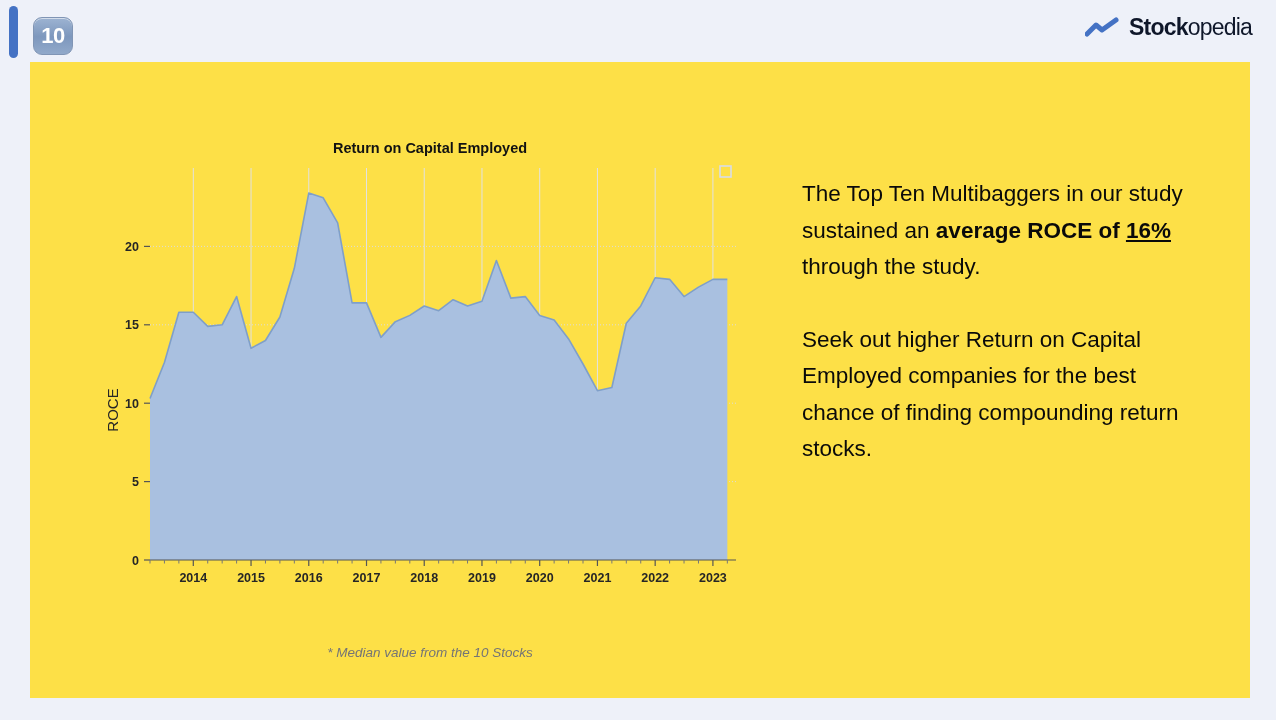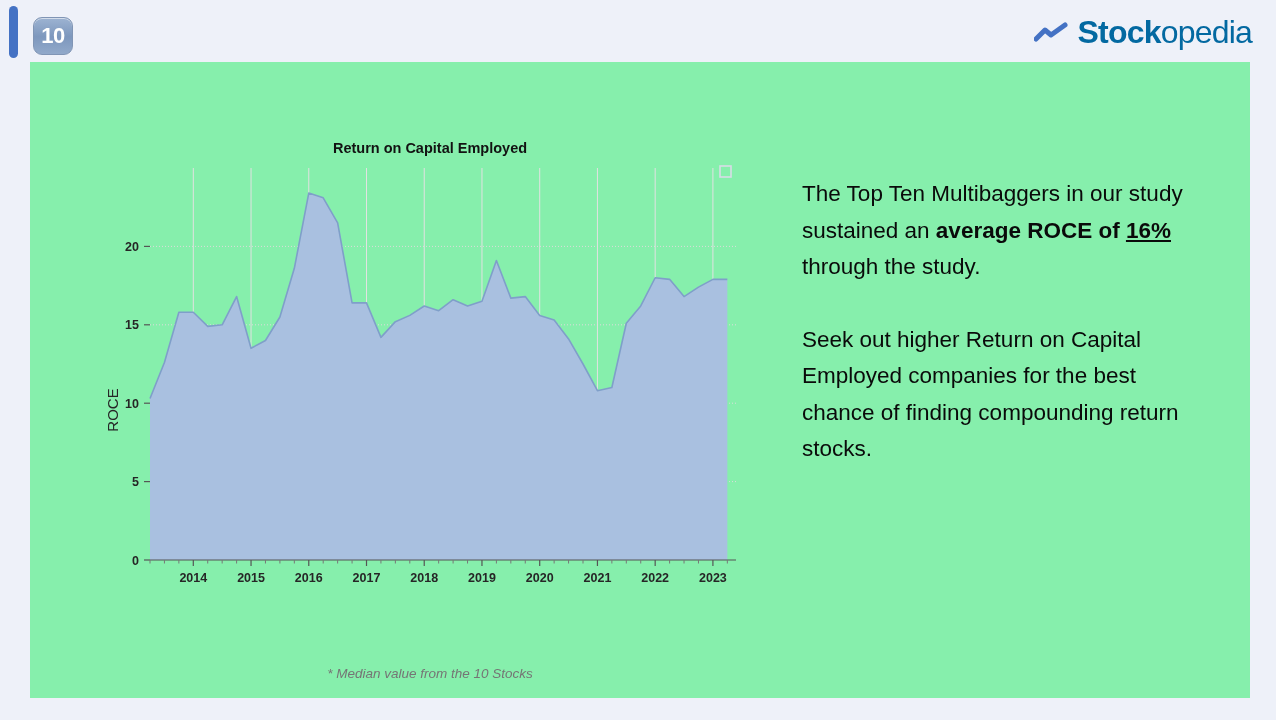--- a/index.html
+++ b/index.html
@@ -68,36 +68,36 @@
   #logo {
     position: absolute;
     right: 24px;
     top: 14px;
     display: flex;
     align-items: center;
     gap: 10px;
   }
   #logo-mark { display: block; }
   #logo-text {
-    font-size: 32px;
+    font-size: 23px;
     letter-spacing: -0.8px;
-    color: #0369a1;
+    color: #0f172a;
     white-space: nowrap;
   }
   #logo-text .bold { font-weight: bold; }
   #logo-text .light { font-weight: normal; }
 
   
   #card {
     position: absolute;
     left: 30px;
     top: 62px;
     width: 1220px;
     height: 636px;
-    background: #86efac;
+    background: #fde047;
   }
 
   
   #chart-block {
     position: absolute;
     left: 70px;
     top: 78px;
     width: 660px;
     height: 540px;
   }
@@ -112,21 +112,21 @@
     font-family: "Liberation Sans", sans-serif;
   }
   #chart-svg {
     position: absolute;
     left: 0;
     top: 20px;
   }
   #chart-footnote {
     position: absolute;
     left: 0;
-    top: 526px;
+    top: 505px;
     width: 660px;
     text-align: center;
     font-size: 13.5px;
     font-style: italic;
     color: #757575;
     font-family: "Liberation Sans", sans-serif;
   }
 
   
   #text-col {

